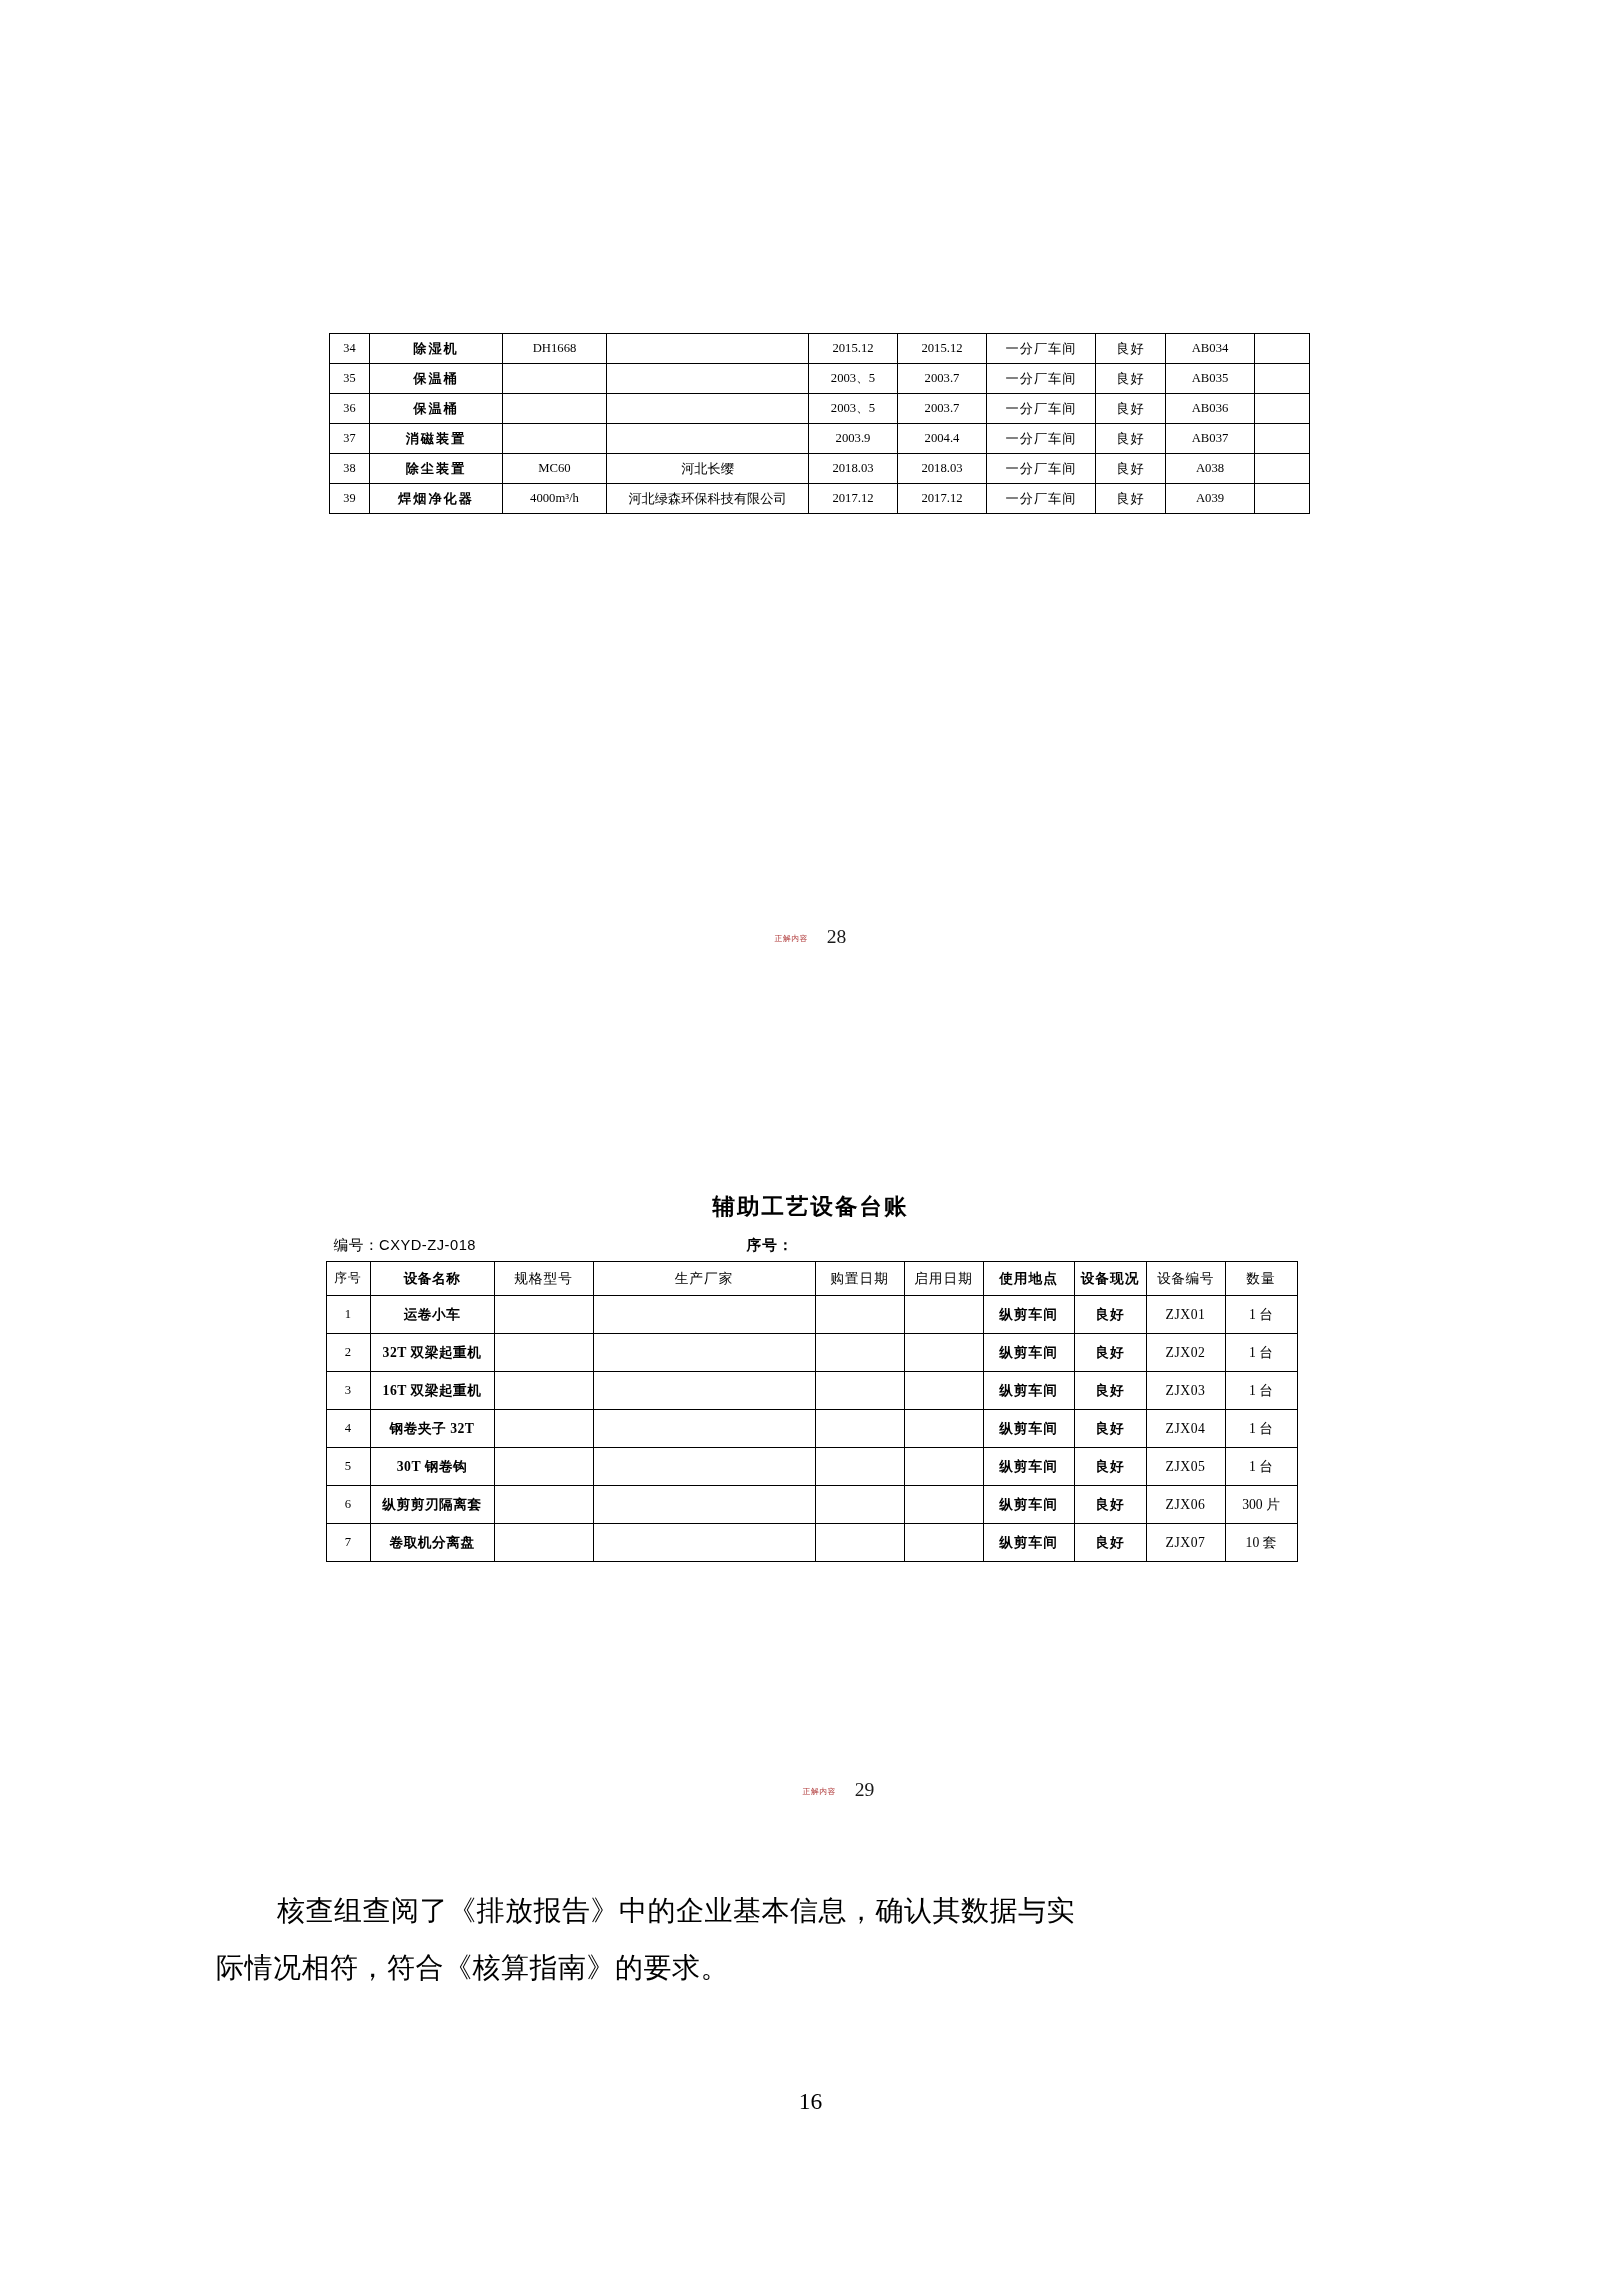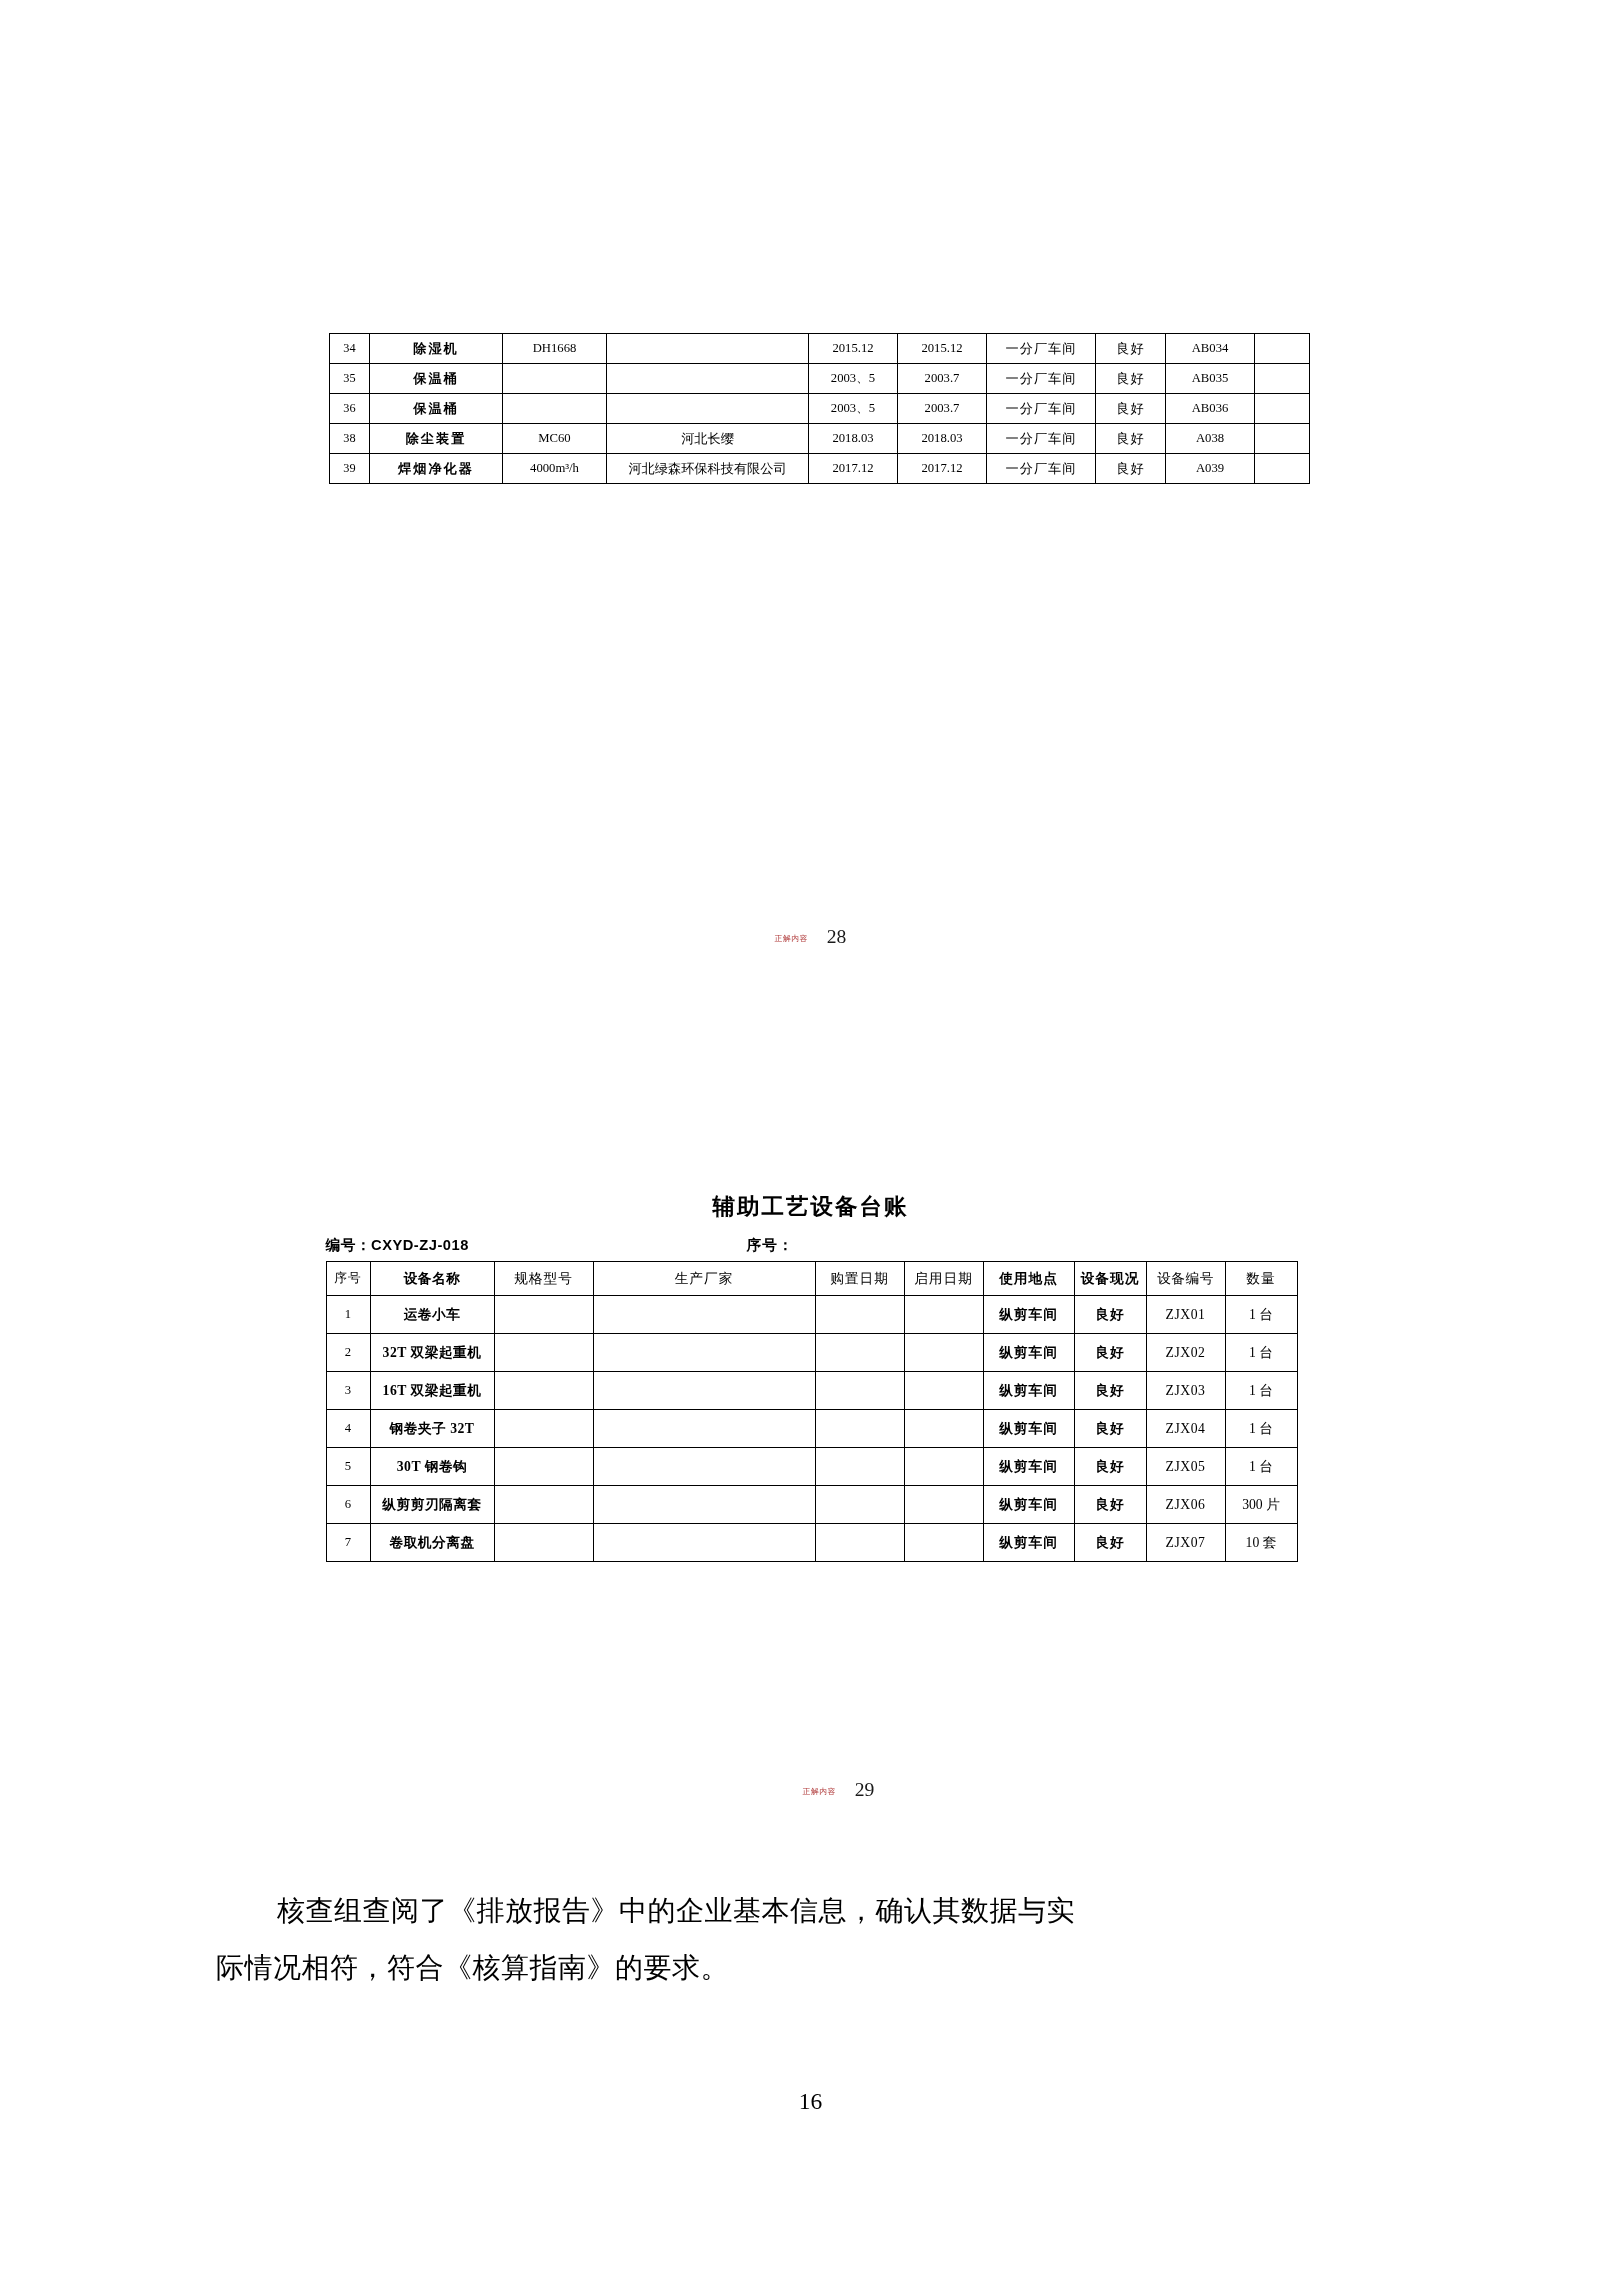--- a/index.html
+++ b/index.html
@@ -92,23 +92,23 @@
   }
   .sec2-meta {
     position: relative;
     width: 970px;
     margin: 13.7px auto 3.9px auto;
     height: 21.6px;
     font-size: 14.7px;
   }
   .sec2-meta .code {
     position: absolute;
-    left: 0;
+    left: 8px;
     top: 0;
-    font-weight: bold;
+    font-weight: normal;
     letter-spacing: 0.5px;
   }
   .sec2-meta .serial {
     position: absolute;
     left: 421px;
     top: 0;
     font-weight: bold;
     letter-spacing: 1px;
   }
   .tbl2-wrap {
@@ -195,20 +195,32 @@
           <td class="c-model cn"></td>
           <td class="c-maker cn"></td>
           <td class="c-buy cn">2003、5</td>
           <td class="c-use cn">2003.7</td>
           <td class="c-place cn">一分厂车间</td>
           <td class="c-state cn">良好</td>
           <td class="c-code cn">AB036</td>
           <td class="c-qty"></td>
         </tr>
         <tr>
+          <td class="c-no">37</td>
+          <td class="c-name cn">消磁装置</td>
+          <td class="c-model cn"></td>
+          <td class="c-maker cn"></td>
+          <td class="c-buy cn">2003.9</td>
+          <td class="c-use cn">2004.4</td>
+          <td class="c-place cn">一分厂车间</td>
+          <td class="c-state cn">良好</td>
+          <td class="c-code cn">AB037</td>
+          <td class="c-qty"></td>
+        </tr>
+        <tr>
           <td class="c-no">38</td>
           <td class="c-name cn">除尘装置</td>
           <td class="c-model cn">MC60</td>
           <td class="c-maker cn">河北长缨</td>
           <td class="c-buy cn">2018.03</td>
           <td class="c-use cn">2018.03</td>
           <td class="c-place cn">一分厂车间</td>
           <td class="c-state cn">良好</td>
           <td class="c-code cn">A038</td>
           <td class="c-qty"></td>

